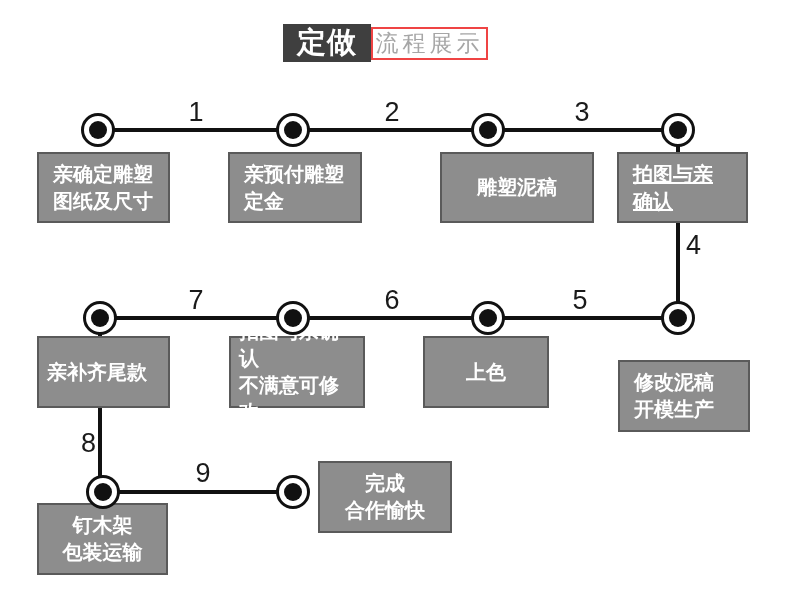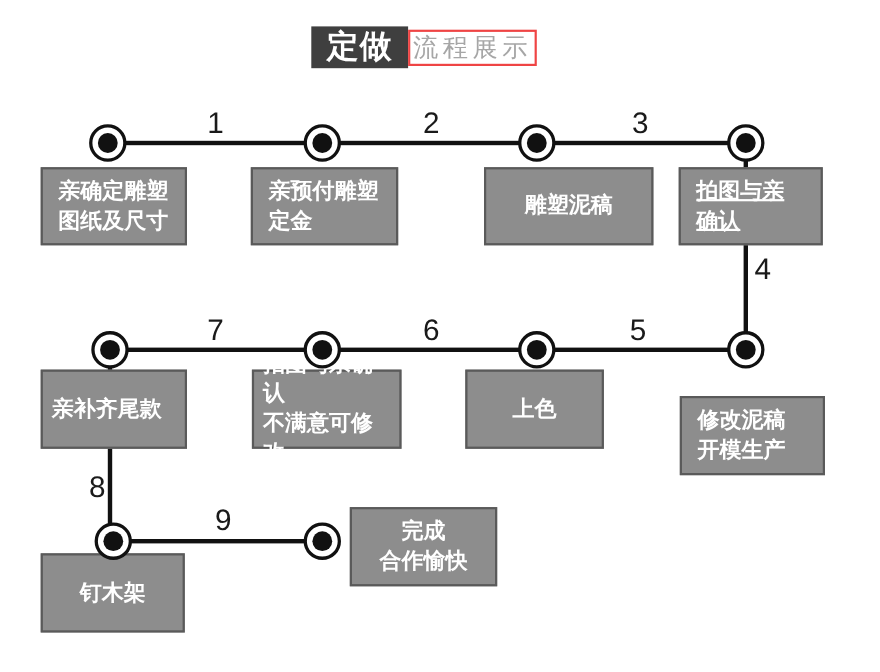--- a/index.html
+++ b/index.html
@@ -154,19 +154,20 @@
     <span>上色</span>
 
   </div>
   <div class="box align-left b8">
     <span>修改泥稿</span>
     <span>开模生产</span>
   </div>
 
   <div class="box align-center b9">
     <span>钉木架</span>
+    <span>包装运输</span>
   </div>
   <div class="box align-center b10">
     <span>完成</span>
     <span>合作愉快</span>
   </div>
 
 </div>
 
 </body></html>

